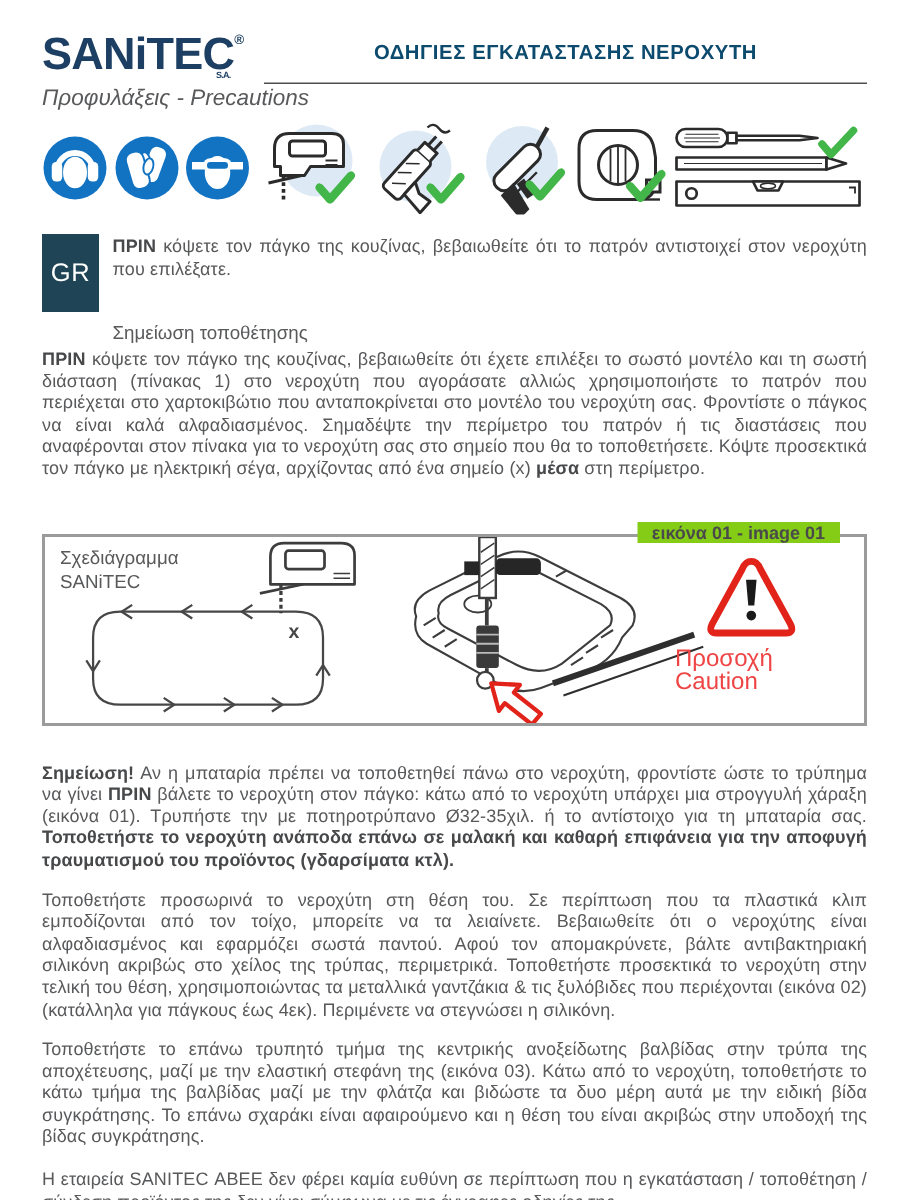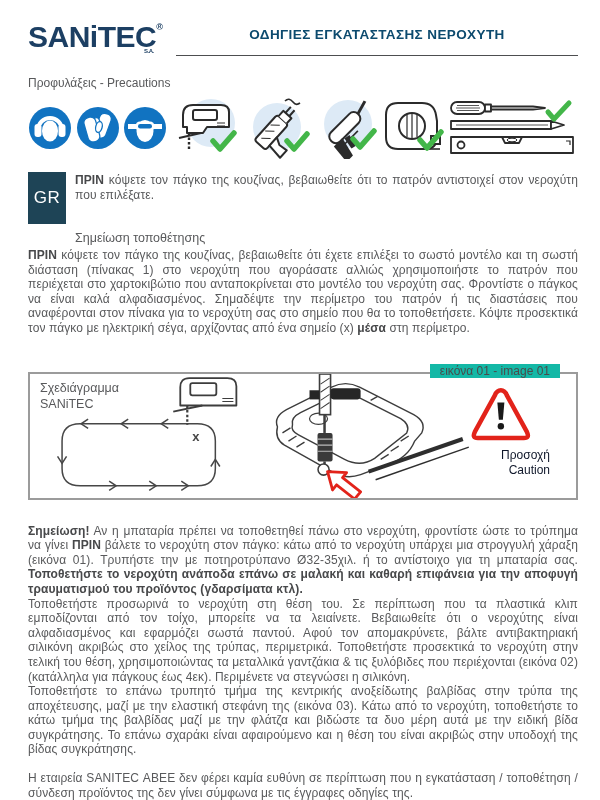--- a/index.html
+++ b/index.html
@@ -8,41 +8,41 @@
         padding:22px 22px 0 28px;color:#58595b;}
   
   header{display:flex;align-items:flex-start;}
   .logo{position:relative;width:148px;color:#1c3f63;font-weight:bold;font-size:30px;
         letter-spacing:-0.5px;line-height:1;}
   .logo-reg{font-size:9px;vertical-align:17px;letter-spacing:0;}
   .logo-sa{position:absolute;font-size:6px;bottom:-2px;left:116px;font-weight:bold;}
   .title-block{flex:1;border-bottom:1.5px solid #4d4e50;padding-bottom:13px;margin-top:5px;}
   .doc-title{text-align:center;color:#0c4a6e;font-weight:bold;font-size:13.5px;letter-spacing:0.4px;}
   
-  .precautions-heading{margin-top:20px;font-size:12px;color:#58595b;}
+  .precautions-heading{margin-top:1px;font-size:15px;color:#58595b;font-style:italic;}
   .icons-row{margin-top:5px;height:66px;display:flex;align-items:center;justify-content:space-between;}
   .icons-row svg{display:block;}
   .chk{stroke:#43b649;stroke-width:5.5;fill:none;stroke-linecap:round;stroke-linejoin:round;}
   .chk2{stroke:#43b649;stroke-width:5;fill:none;stroke-linecap:round;stroke-linejoin:round;}
   
   .gr-row{margin-top:11px;display:flex;gap:9px;}
   .gr-box{width:38px;height:52px;background:#1e4456;color:#fff;font-size:17px;
           display:flex;align-items:center;justify-content:center;letter-spacing:0.5px;flex:0 0 38px;}
   .body{font-size:12px;line-height:14.6px;text-align:justify;margin:0;color:#58595b;letter-spacing:0.1px;}
   .body b{color:#47484a;}
   .gr-row .body{flex:1;margin-top:1px;}
   .sub-heading{margin:7px 0 3px 47px;font-size:12.5px;font-weight:normal;color:#58595b;}
-  .mt24{margin-top:24px;} .mt12{} .mt14{margin-top:14px;}
+  .mt24{margin-top:24px;} .mt12{margin-top:12px;} .mt14{margin-top:14px;}
   
   figure{position:relative;margin:36px 0 0 0;border:2px solid #9b9b9b;height:124px;}
-  .fig-caption{position:absolute;top:-10px;right:16px;background:#14b8a6;padding:0 10px;
-               font-size:12px;font-weight:normal;color:#4a4a4b;}
+  .fig-caption{position:absolute;top:-10px;right:16px;background:#84cc16;padding:0 10px;
+               font-size:12px;font-weight:bold;color:#4a4a4b;}
   .fig-label{position:absolute;left:10px;top:6px;font-size:12.5px;line-height:16px;color:#58595b;}
-  .caution-label{position:absolute;left:420px;top:74px;width:100px;text-align:right;
-                 font-size:12px;line-height:15px;color:#0f172a;}
+  .caution-label{position:absolute;left:420px;top:74px;width:100px;text-align:left;
+                 font-size:16px;line-height:15px;color:#ef4444;}
   .fig-art{position:absolute;left:0;top:0;width:100%;height:100%;}
   .xmark{font-size:13px;fill:#474747;font-weight:bold;}
 </style>
 </head>
 <body>
 
 <div class="page">
 
   <header>
     <div class="logo">

